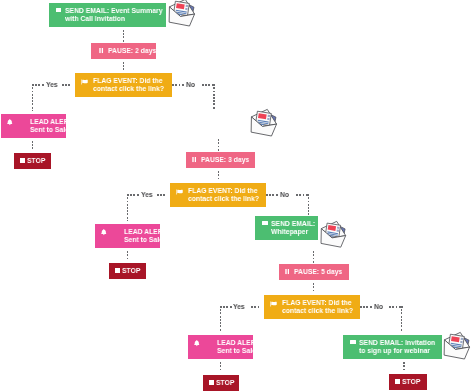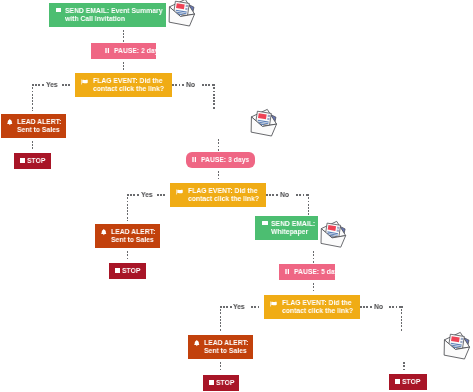--- a/index.html
+++ b/index.html
@@ -10,21 +10,21 @@
   .node{position:absolute;box-sizing:border-box;display:flex;align-items:center;
         color:#fff;font-size:7.6px;font-weight:700;}
   .node .nicon{flex:0 0 auto;display:block;align-self:center;}
   .two .nicon{align-self:flex-start;}
   .two{align-items:center;}
   .node .lbl{white-space:pre;line-height:7.9px;display:inline-block;transform:scaleX(0.895);transform-origin:left center;will-change:transform;}
 
   .t-email{background:#4cbe71;}
   .t-pause{background:#ef6684;}
   .t-flag {background:#f0ac15;}
-  .t-alert{background:#c2410c;}
+  .t-alert{background:#ec4899;gap:13px;}
   .t-stop {background:#a81527;}
 
   .two .lbl{text-align:left;}
   .one .lbl{text-align:left;}
 
   .conn{position:absolute;}
   .conn.v{width:1.5px;background-image:repeating-linear-gradient(to bottom,#6a6b6e 0 1.9px,transparent 1.9px 3.25px);}
   .conn.h{height:1.5px;background-image:repeating-linear-gradient(to right,#6a6b6e 0 1.9px,transparent 1.9px 3.25px);}
 
   .branch{position:absolute;font-size:7.6px;font-weight:700;color:#4a4a4c;transform:scaleX(0.895);transform-origin:left center;will-change:transform;
@@ -140,21 +140,21 @@
     </svg>
 
   <div class="node t-email two" style="left:48.5px;top:3px;width:117.5px;height:24px;padding-left:7.4px;">
     <svg class="nicon" style="width:5.2px;height:4.1px;margin-right:3.6px;margin-top:5.1px;color:#fff;">
         <use href="#ic-env" width="6" height="4.5"></use>
       </svg>
     <span class="lbl">SEND EMAIL: Event Summary
 with Call Invitation</span>
   </div>
 
-  <div class="node t-pause one" style="left:91px;top:43px;width:65px;height:16px;padding-left:14px;">
+  <div class="node t-pause one" style="left:91px;top:43px;width:65px;height:16px;padding-left:8px;">
     <svg class="nicon" style="width:4.7px;height:5.6px;margin-right:4.5px;color:#fff;">
         <use href="#ic-pause" width="4.4" height="5.2"></use>
       </svg>
     <span class="lbl">PAUSE: 2 days</span>
   </div>
 
   <div class="node t-flag two" style="left:75px;top:73px;width:97px;height:24px;padding-left:5.8px;">
     <svg class="nicon" style="width:9.3px;height:6.6px;margin-right:3.2px;margin-top:5.8px;color:#fff;">
         <use href="#ic-flag" width="7" height="6.1"></use>
       </svg>
@@ -171,21 +171,21 @@
   </div>
 
   <div class="node t-stop one" style="left:14px;top:153px;width:37px;height:16px;padding-left:6.2px;">
     <svg class="nicon" style="width:5.4px;height:5.5px;margin-right:1.9px;color:#fff;">
         <use href="#ic-stop" width="5" height="5"></use>
       </svg>
     <span class="lbl">STOP</span>
   </div>
 
 
-  <div class="node t-pause one" style="left:186px;top:152px;width:69px;height:16px;padding-left:5.7px;border-radius:6px;">
+  <div class="node t-pause one" style="left:186px;top:152px;width:69px;height:16px;padding-left:5.7px;">
     <svg class="nicon" style="width:4.7px;height:5.6px;margin-right:4.5px;color:#fff;">
         <use href="#ic-pause" width="4.4" height="5.2"></use>
       </svg>
     <span class="lbl">PAUSE: 3 days</span>
   </div>
 
   <div class="node t-flag two" style="left:170px;top:183px;width:96px;height:24px;padding-left:5.8px;">
     <svg class="nicon" style="width:9.3px;height:6.6px;margin-right:3.2px;margin-top:5.8px;color:#fff;">
         <use href="#ic-flag" width="7" height="6.1"></use>
       </svg>
@@ -209,21 +209,21 @@
   </div>
 
   <div class="node t-email two" style="left:255px;top:216px;width:63px;height:24px;padding-left:7.4px;">
     <svg class="nicon" style="width:5.2px;height:4.1px;margin-right:3.6px;margin-top:5.1px;color:#fff;">
         <use href="#ic-env" width="6" height="4.5"></use>
       </svg>
     <span class="lbl">SEND EMAIL:
 Whitepaper</span>
   </div>
 
-  <div class="node t-pause one" style="left:279px;top:264px;width:56px;height:16px;padding-left:5.7px;">
+  <div class="node t-pause one" style="left:279px;top:264px;width:70px;height:16px;padding-left:5.7px;">
     <svg class="nicon" style="width:4.7px;height:5.6px;margin-right:4.5px;color:#fff;">
         <use href="#ic-pause" width="4.4" height="5.2"></use>
       </svg>
     <span class="lbl">PAUSE: 5 days</span>
   </div>
 
   <div class="node t-flag two" style="left:264px;top:295px;width:96px;height:24px;padding-left:5.8px;">
     <svg class="nicon" style="width:9.3px;height:6.6px;margin-right:3.2px;margin-top:5.8px;color:#fff;">
         <use href="#ic-flag" width="7" height="6.1"></use>
       </svg>
@@ -239,20 +239,27 @@
 Sent to Sales</span>
   </div>
 
   <div class="node t-stop one" style="left:203px;top:375px;width:36px;height:16px;padding-left:6.2px;">
     <svg class="nicon" style="width:5.4px;height:5.5px;margin-right:1.9px;color:#fff;">
         <use href="#ic-stop" width="5" height="5"></use>
       </svg>
     <span class="lbl">STOP</span>
   </div>
 
+  <div class="node t-email two" style="left:343px;top:335px;width:99px;height:24px;padding-left:7.4px;">
+    <svg class="nicon" style="width:5.2px;height:4.1px;margin-right:3.6px;margin-top:5.1px;color:#fff;">
+        <use href="#ic-env" width="6" height="4.5"></use>
+      </svg>
+    <span class="lbl">SEND EMAIL: Invitation
+to sign up for webinar</span>
+  </div>
 
   <div class="node t-stop one" style="left:389px;top:374px;width:38px;height:16px;padding-left:6.2px;">
     <svg class="nicon" style="width:5.4px;height:5.5px;margin-right:1.9px;color:#fff;">
         <use href="#ic-stop" width="5" height="5"></use>
       </svg>
     <span class="lbl">STOP</span>
   </div>
 
 </div>
 

